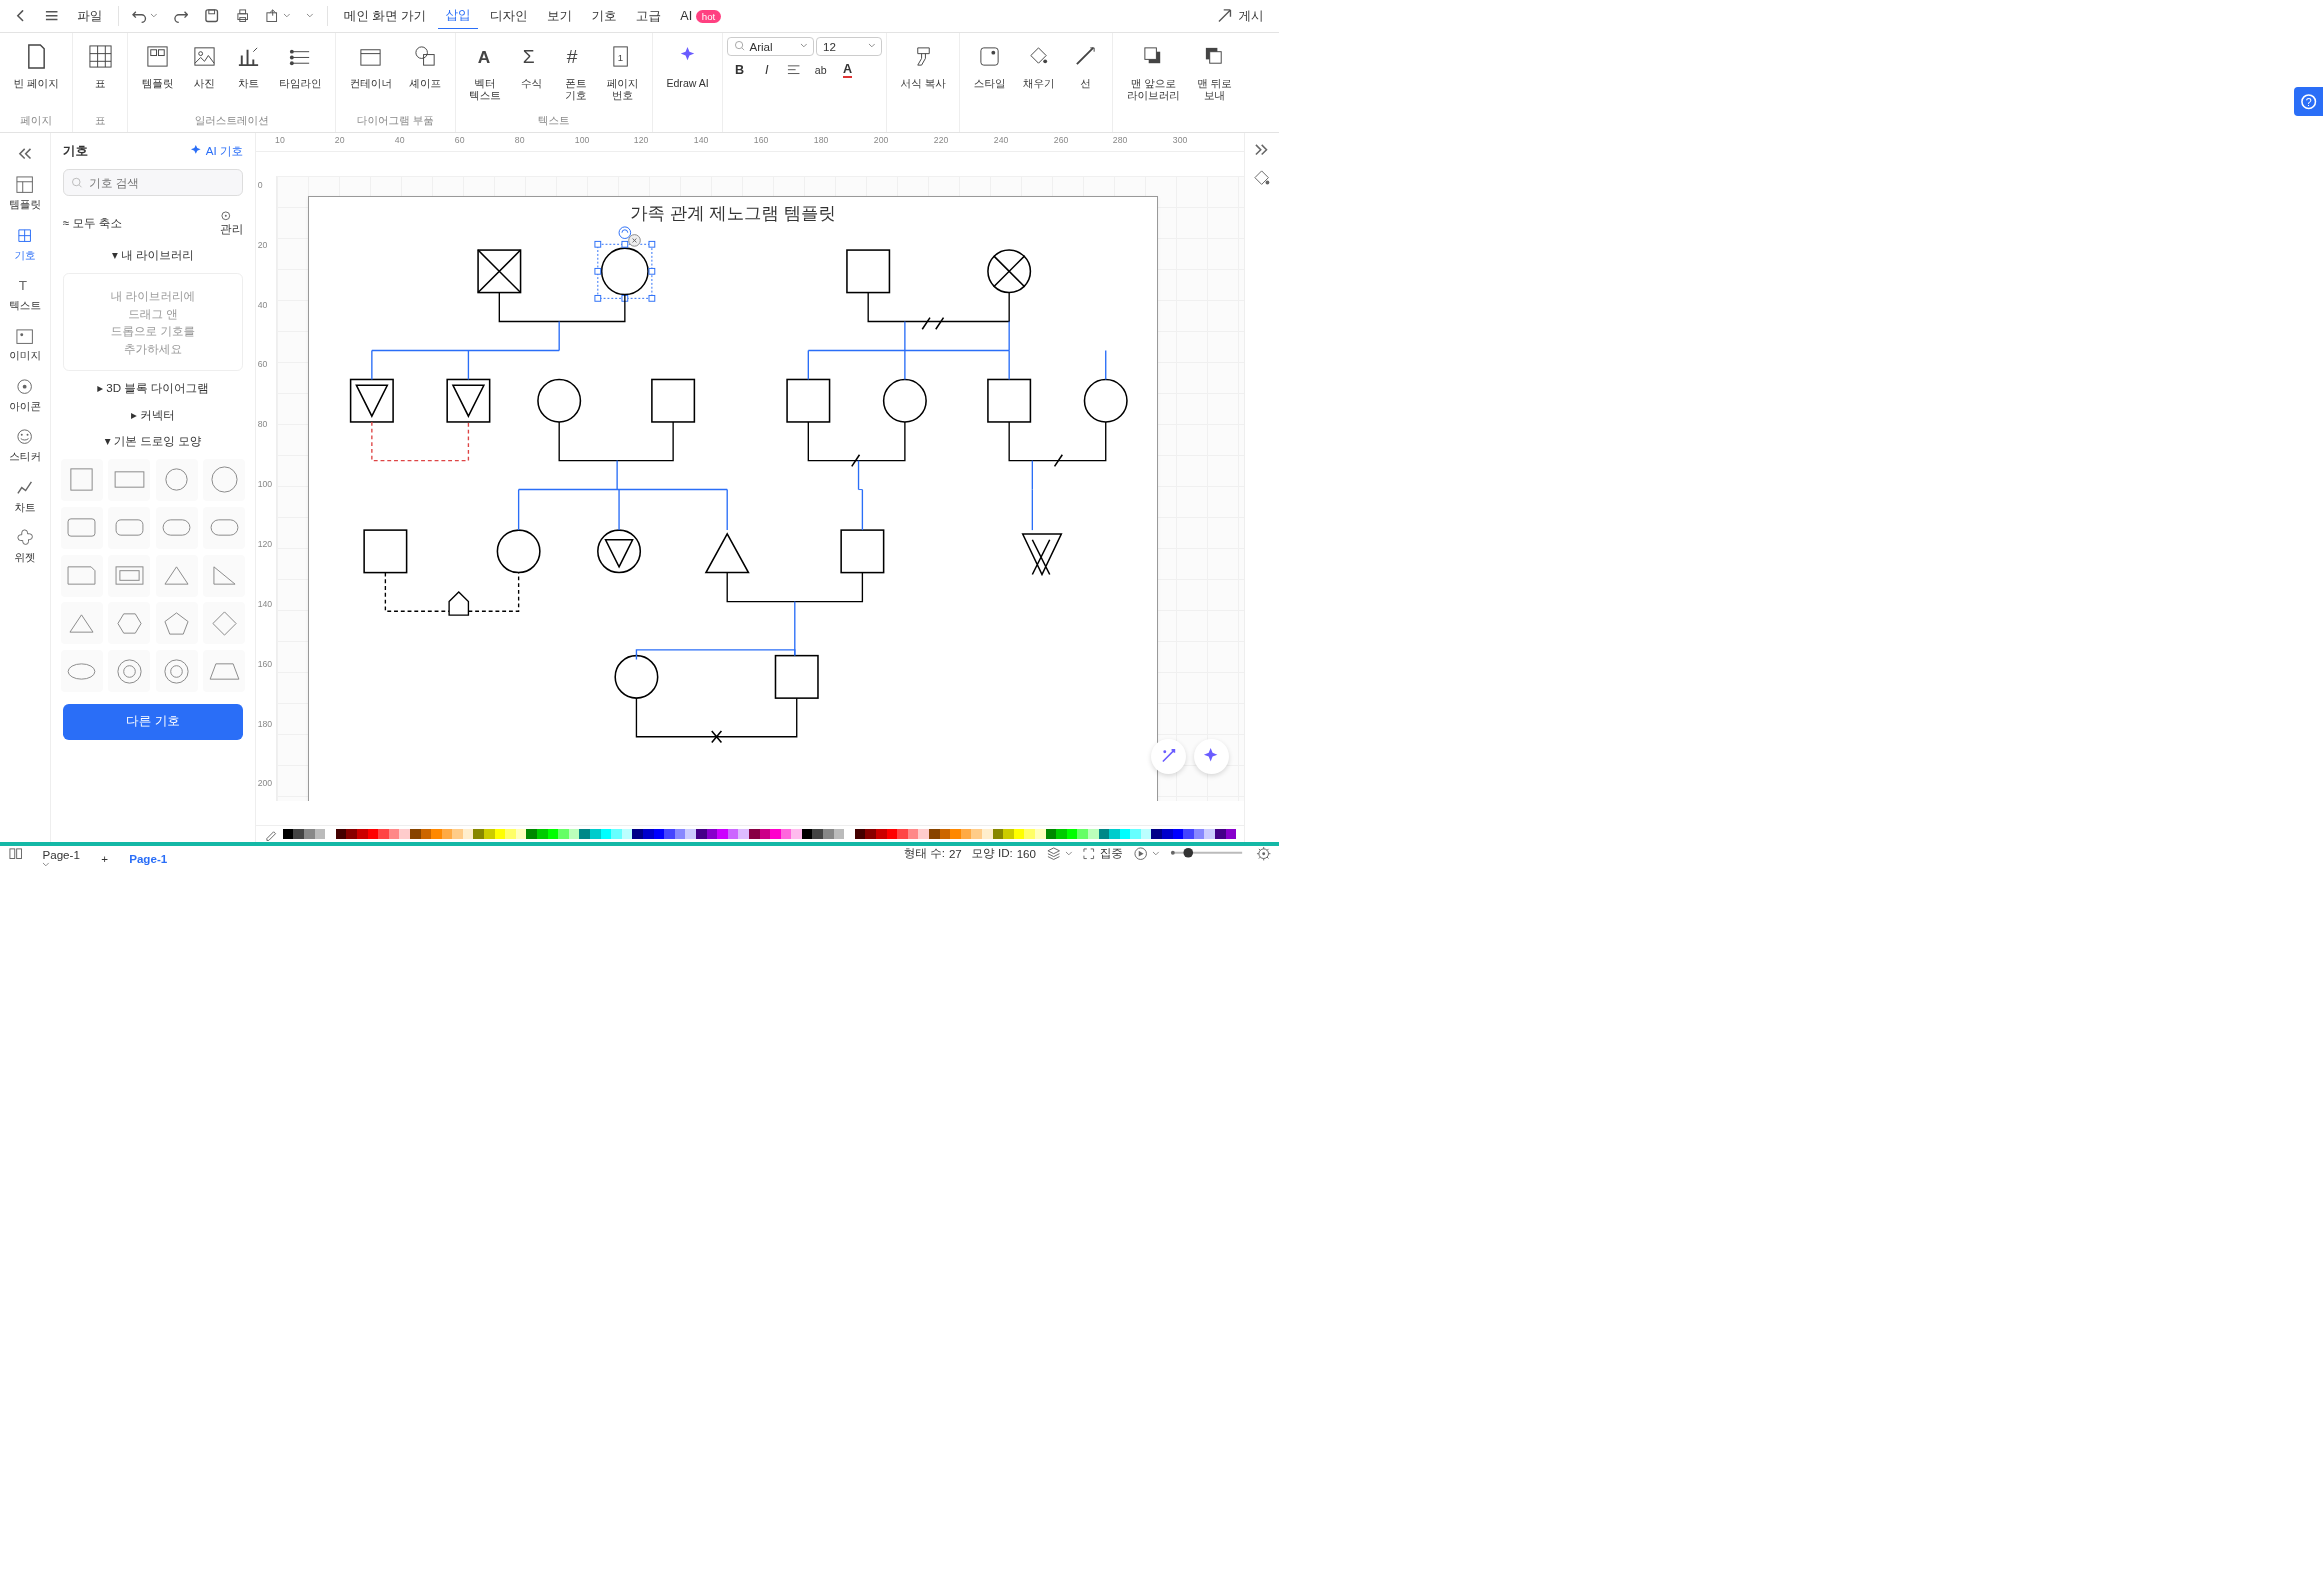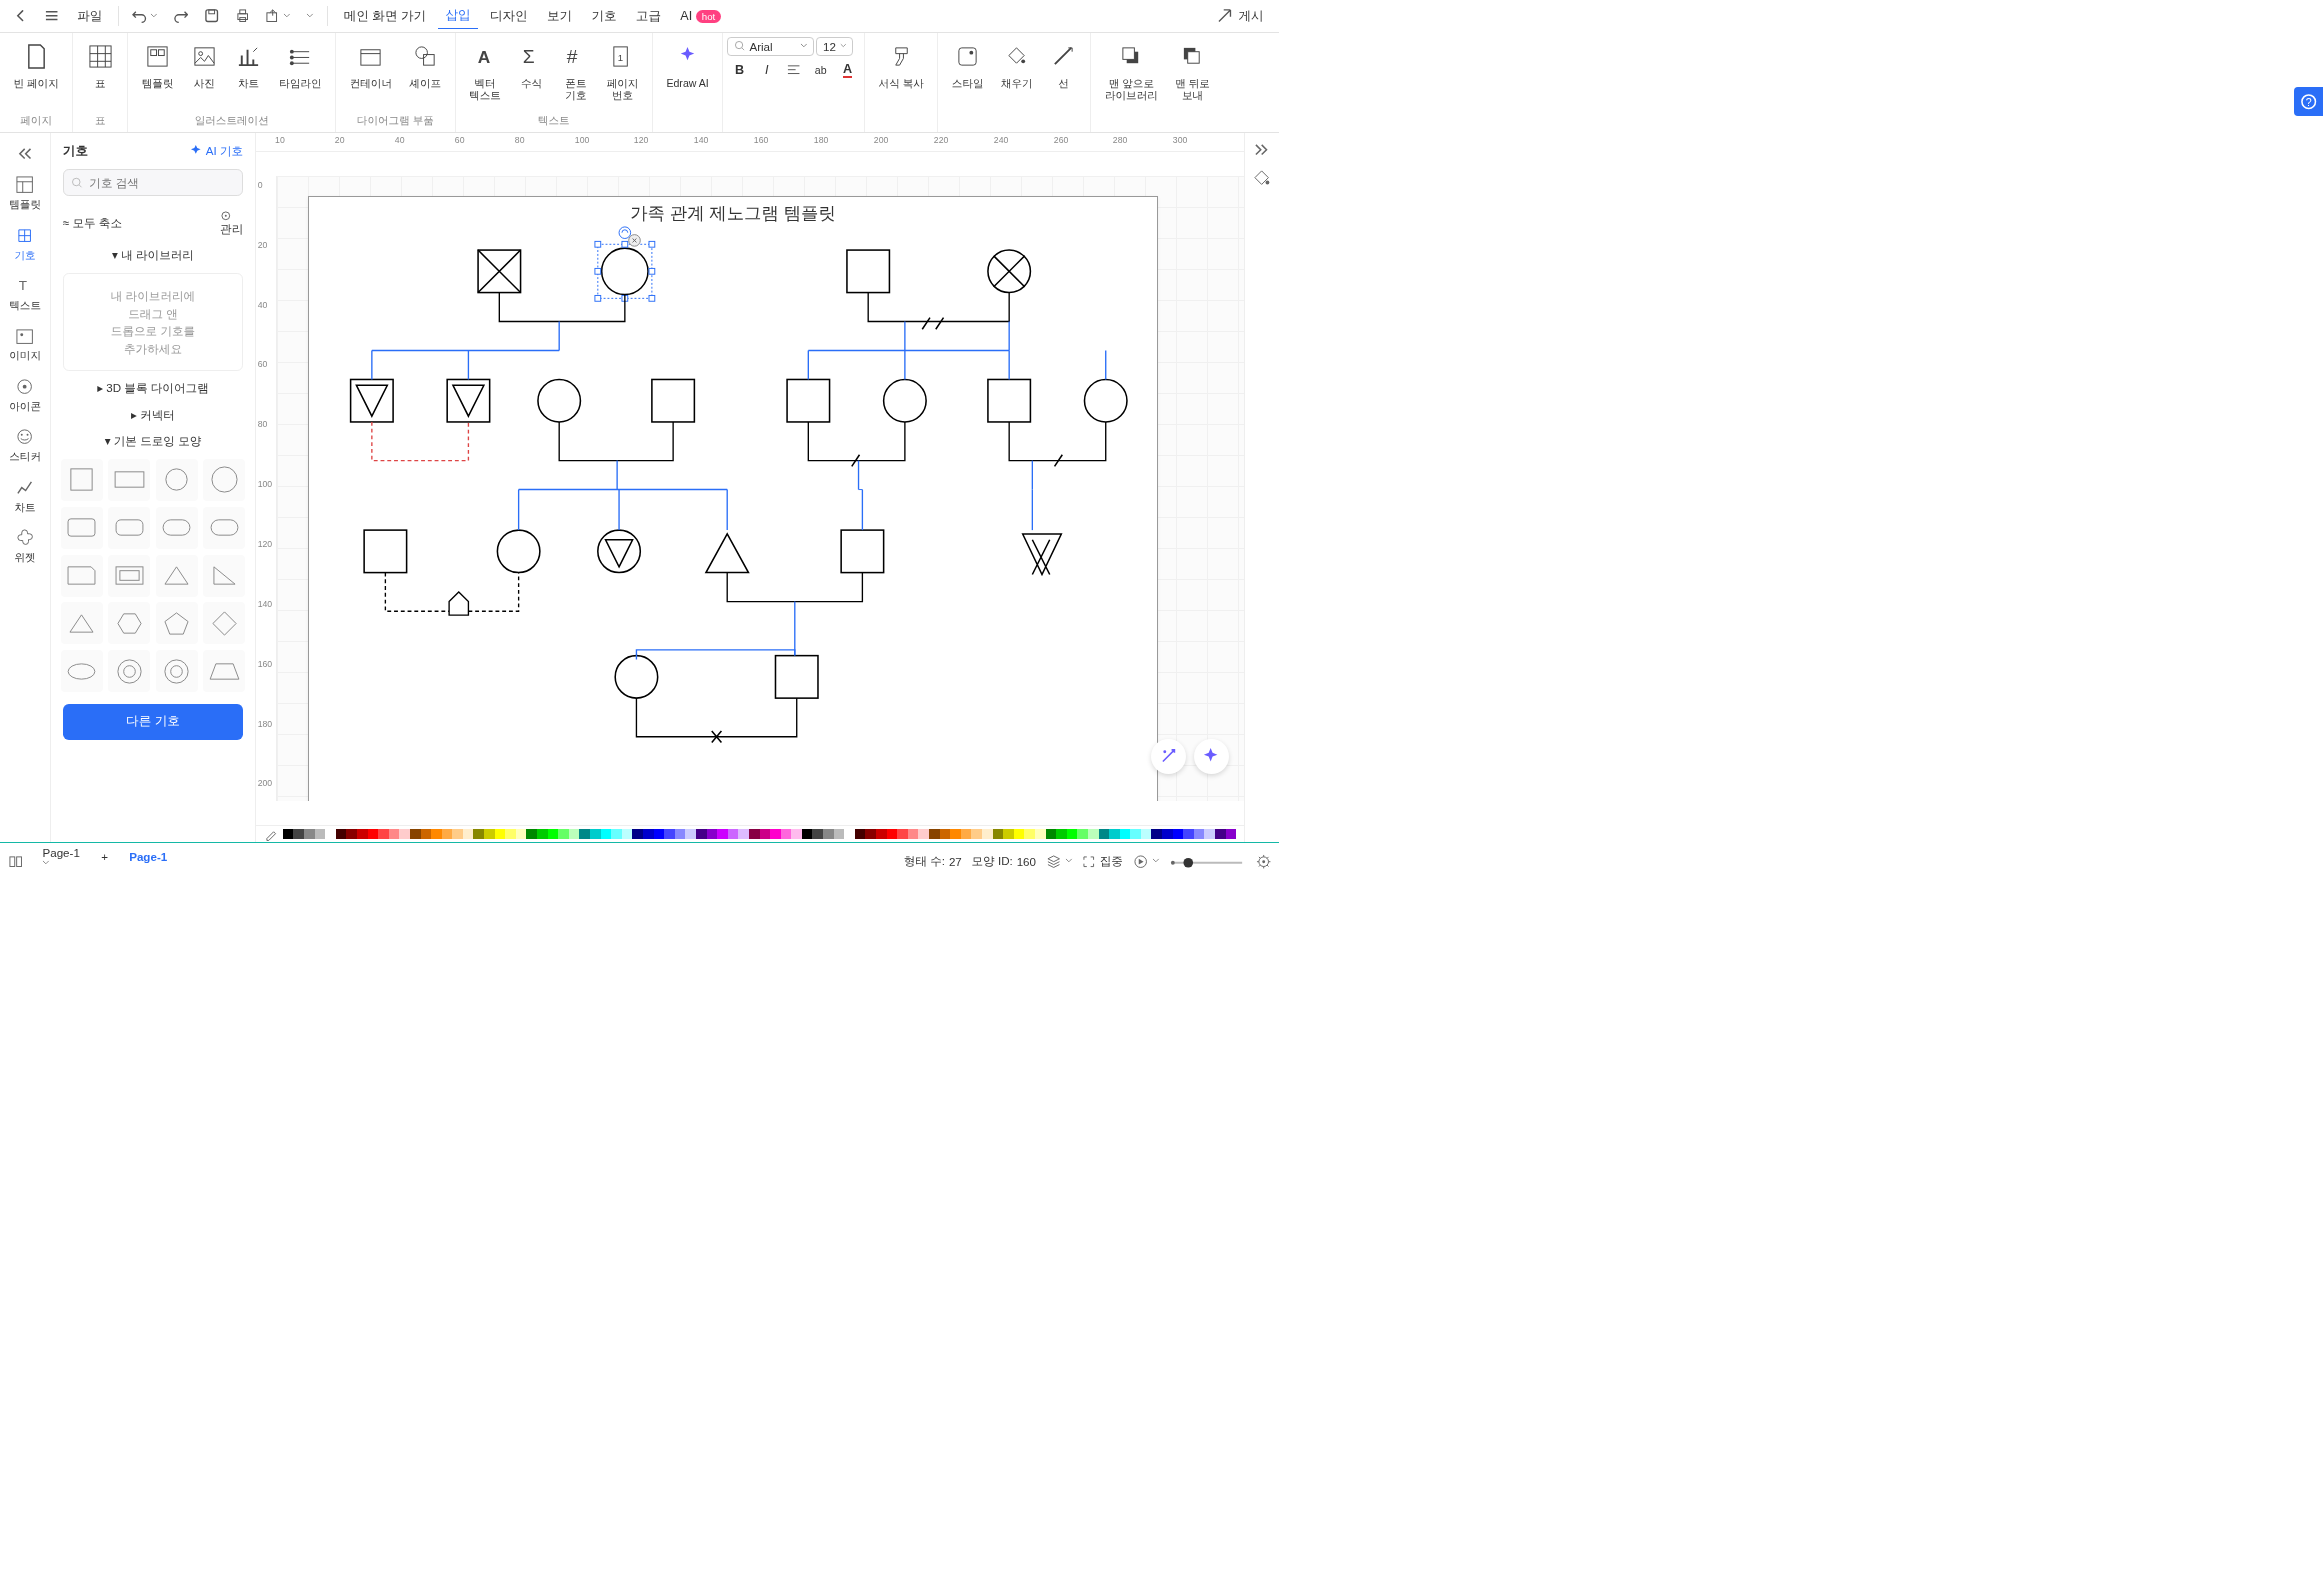--- a/index.html
+++ b/index.html
@@ -58,21 +58,21 @@
 .canvas::before { content: ""; position: absolute; inset: 0; background-image: linear-gradient(#f0f0f0 1px, transparent 1px), linear-gradient(90deg, #f0f0f0 1px, transparent 1px); background-size: 31px 31px; }
 .page { position: absolute; left: 31px; top: 19.3px; width: 850px; height: 618px; background: #fff; border: 1px solid #999; box-shadow: 0 1px 3.9px rgba(0,0,0,.06); }
 .canvas svg.diagram { position: absolute; left: 31px; top: 19.3px; }
 .color-strip { height: 17.4px; display: flex; align-items: center; border-top: 1px solid #eee; padding: 0 7.7px; gap: 0; }
 .color-strip .sw { width: 10.6px; height: 10.6px; cursor: pointer; }
 
 .rightbar { width: 37px; border-left: 1px solid #eee; display: flex; flex-direction: column; align-items: center; padding-top: 7.7px; gap: 9.7px; }
 .help-btn { position: absolute; right: 0; top: 87px; width: 29px; height: 29px; background: #2a6ef7; color: #fff; display: flex; align-items: center; justify-content: center; border-radius: 3.9px 0 0 3.9px; }
 
 
-.statusbar { height: 27px; border-top: 1px solid #14b8a6; display: flex; align-items: flex-end; padding: 0 7.7px; font-size: 11.6px; gap: 9.7px; }
+.statusbar { height: 27px; border-top: 4px solid #14b8a6; display: flex; align-items: flex-start; padding: 0 7.7px; font-size: 11.6px; gap: 9.7px; }
 .statusbar .tabs { display: flex; align-items: center; gap: 5.8px; }
 .statusbar .tab { padding: 1.9px 9.7px; border-radius: 3.9px; cursor: pointer; }
 .statusbar .tab.active { color: #2a6ef7; font-weight: 600; }
 .statusbar .spacer { flex: 1; }
 .statusbar .sb-item { display: flex; align-items: center; gap: 3.9px; }
 
 svg { display: block; }
 
 .fab-btns { position: absolute; right: 15.4px; bottom: 27px; display: flex; gap: 7.7px; }
 .fab { width: 35px; height: 35px; border-radius: 17.4px; background: #fff; box-shadow: 0 1.9px 5.8px rgba(0,0,0,.15); display: flex; align-items: center; justify-content: center; cursor: pointer; }
@@ -314,21 +314,21 @@
       <div class="font-sel" style="width:87px">
           <svg width="11.6" height="11.6" viewBox="0 0 16 16">
             <circle cx="7" cy="7" r="5" stroke="#888" fill="none"></circle>
             <path d="M11 11l3 3" stroke="#888"></path>
           </svg>
           <span>Arial</span>
           <svg width="7.7" height="7.7" viewBox="0 0 8 8" style="margin-left:auto">
             <path d="M1 2l3 3 3-3" stroke="#888" fill="none"></path>
           </svg>
         </div>
-      <div class="font-sel" style="width:37px">
+      <div class="font-sel" style="width:66px">
           <span>12</span>
           <svg width="7.7" height="7.7" viewBox="0 0 8 8" style="margin-left:auto">
             <path d="M1 2l3 3 3-3" stroke="#888" fill="none"></path>
           </svg>
         </div>
     </div>
     <div class="rowflex">
       <span class="sml-ico">
           <b>B</b>
         </span>

